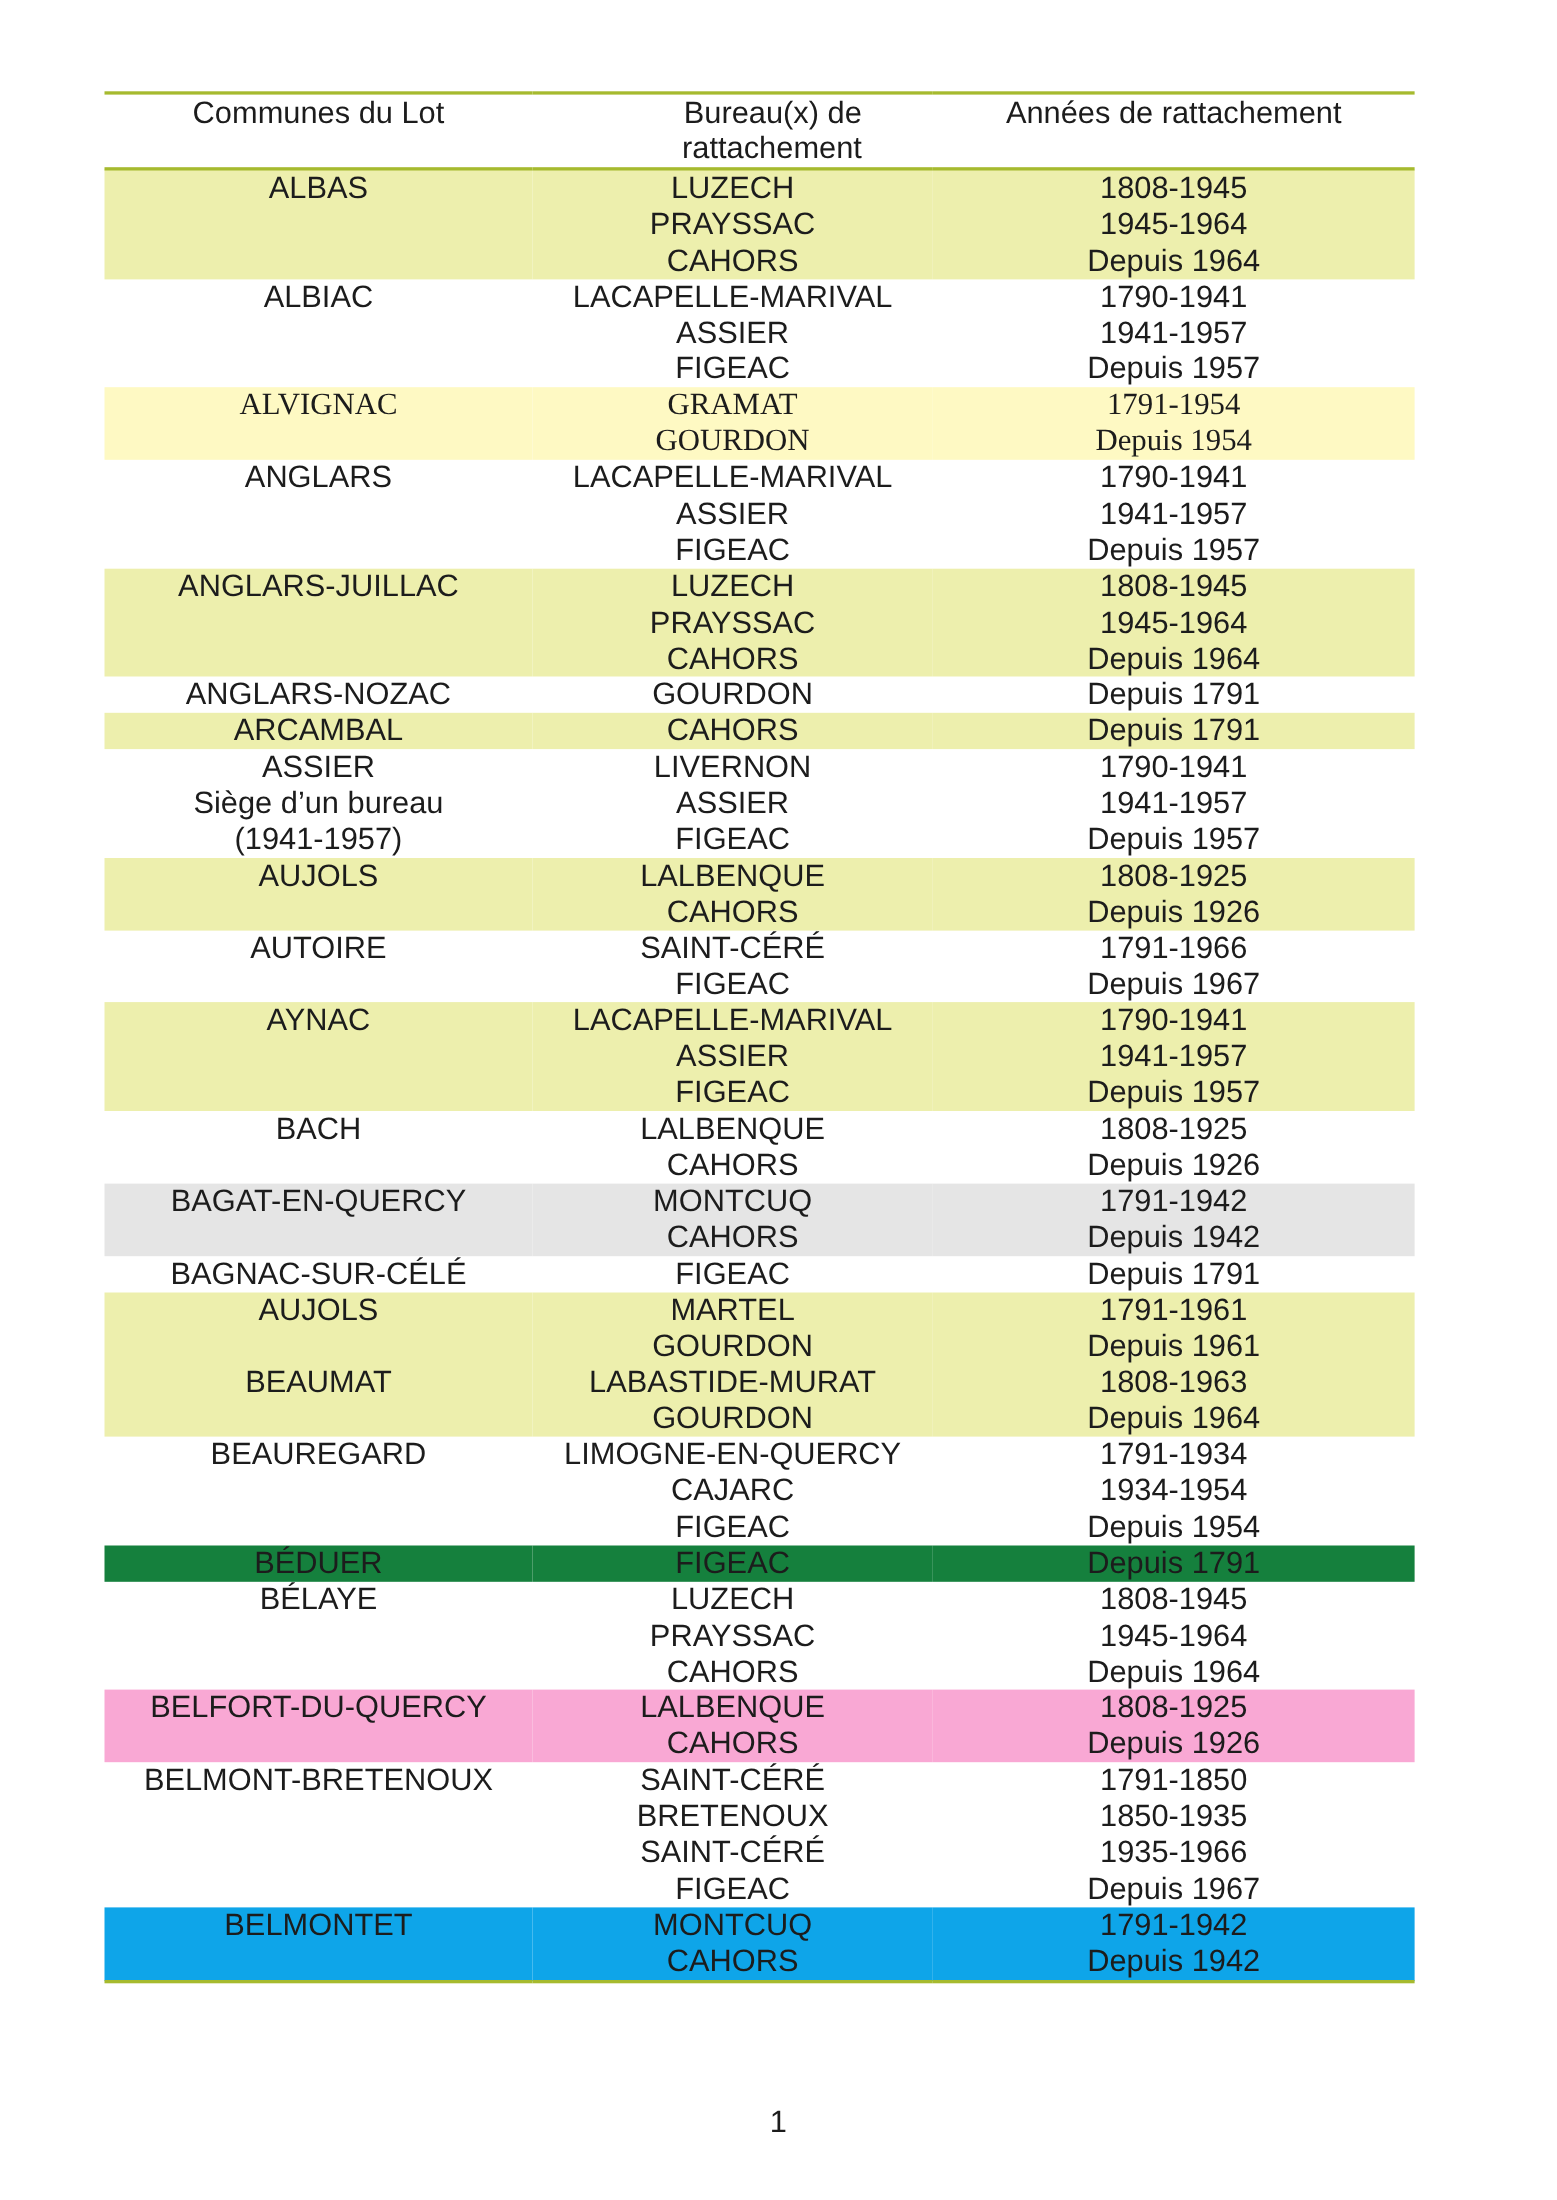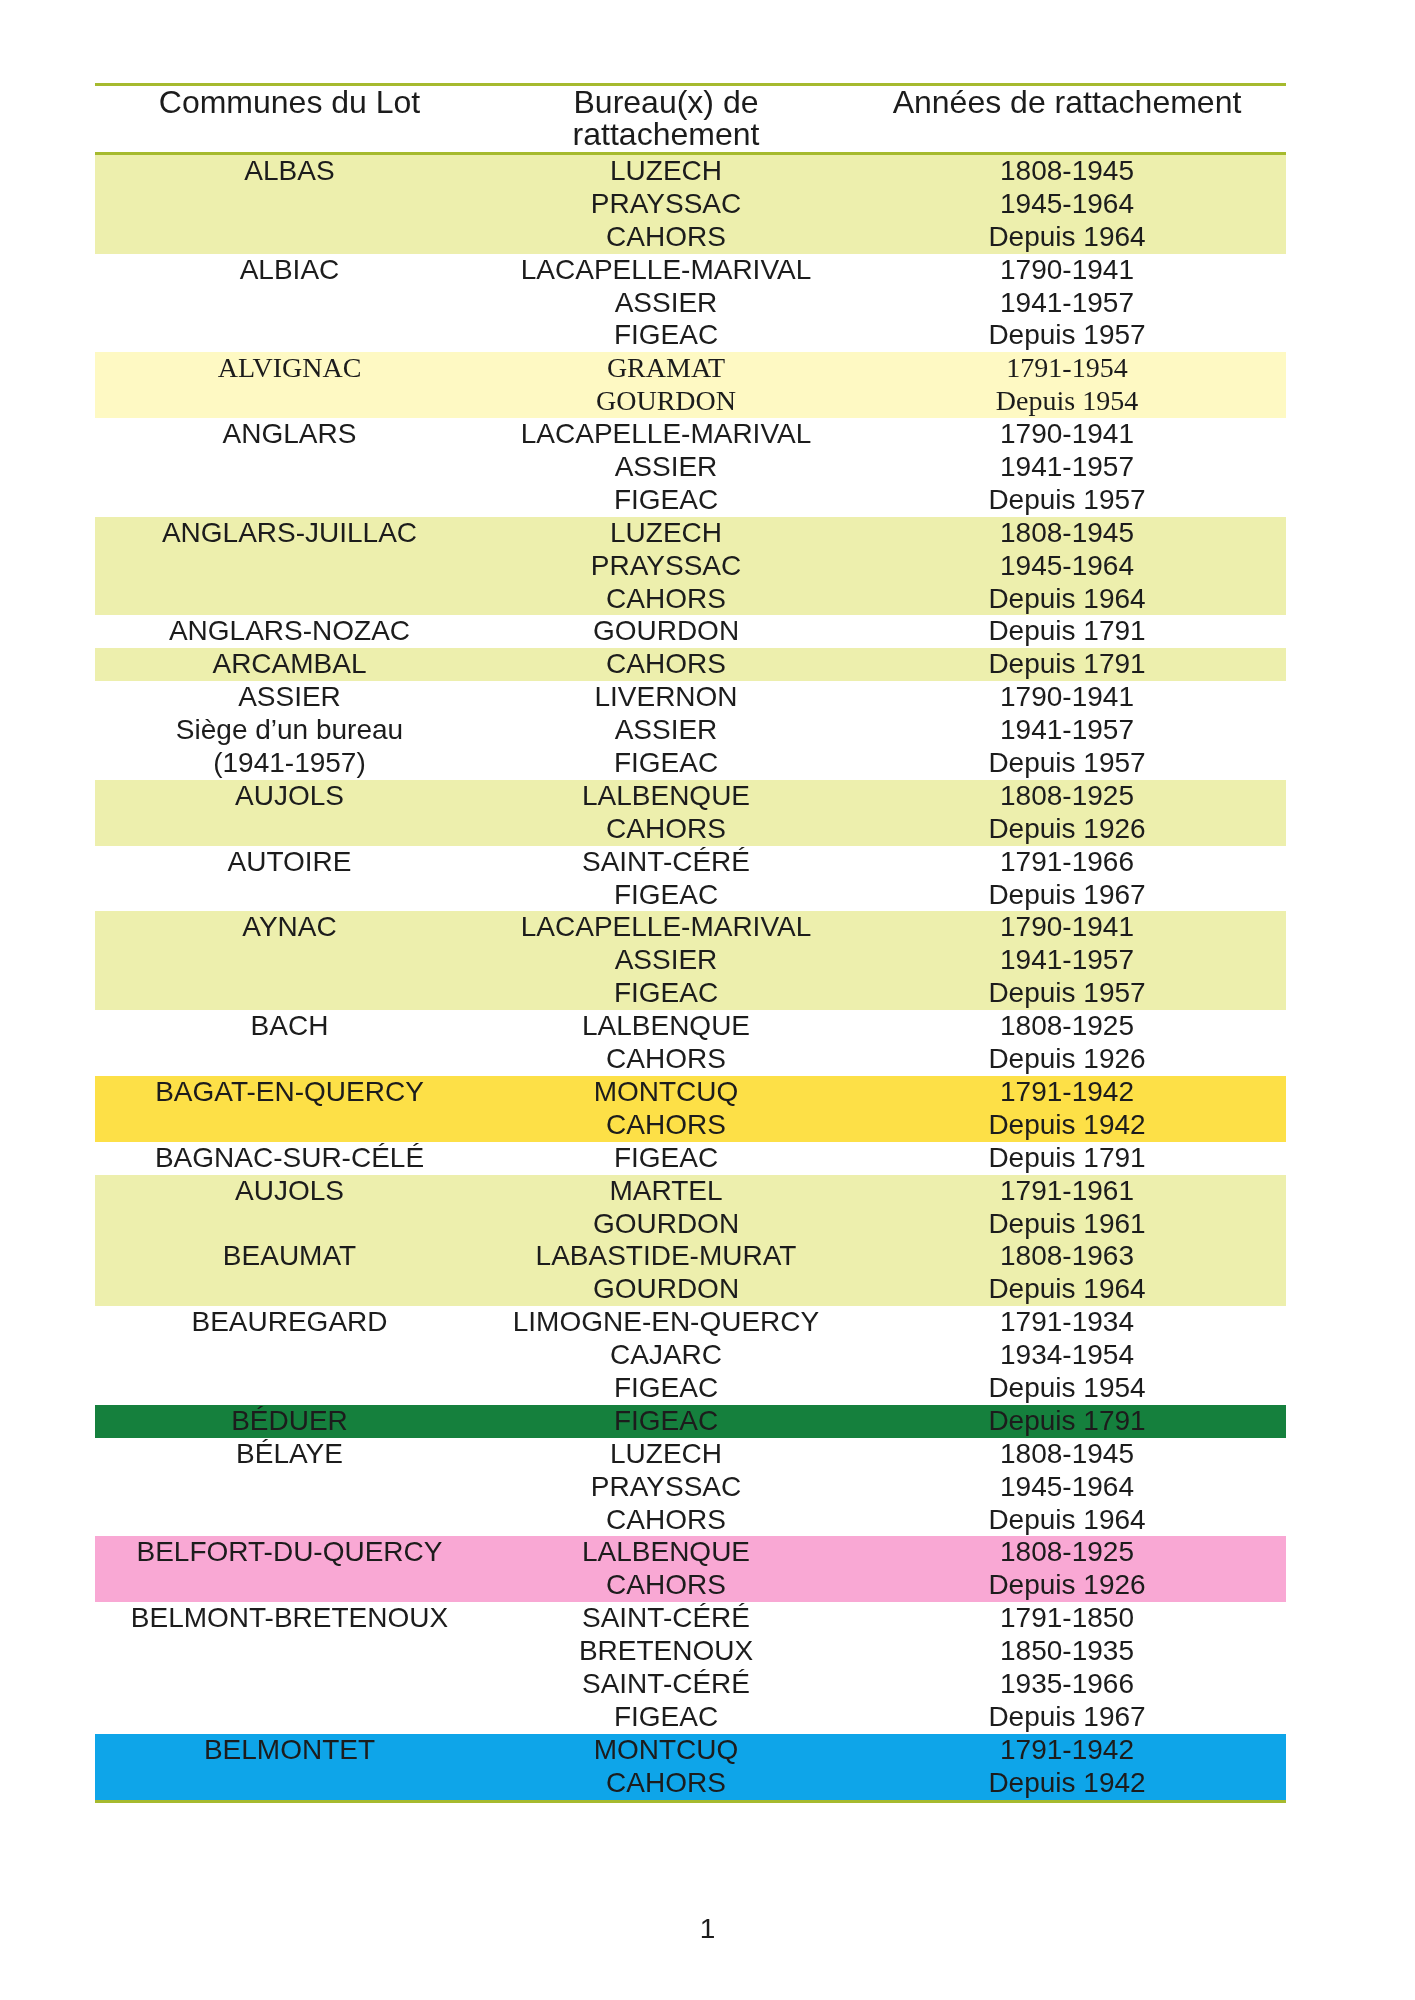--- a/index.html
+++ b/index.html
@@ -37,24 +37,25 @@
     margin: 0;
     text-align: center;
     vertical-align: top;
     font-weight: normal;
   }
   col.c1 { width: 389px; }
   col.c2 { width: 364px; }
   col.c3 { width: 438px; }
   .hdr {
     display: inline-block;
-    font-size: 32px;
+    font-size: 28px;
     line-height: 31.5px;
     padding-top: 1px;
     padding-bottom: 2px;
+    text-align: right;
   }
   .hdr-narrow {
     max-width: 235px;
   }
   tbody tr.shaded {
     background: #edefad;
   }
   .line {
     height: 32.9px;
     font-size: 28px;
@@ -254,21 +255,21 @@
           </td>
           <td>
             <div class="line">LALBENQUE</div>
             <div class="line">CAHORS</div>
           </td>
           <td>
             <div class="line">1808-1925</div>
             <div class="line">Depuis 1926</div>
           </td>
         </tr>
-        <tr class="shaded" style="background: #fde047; padding-left: 29px;">
+        <tr class="shaded" style="background: #e5e5e5; padding-left: 29px;">
           <td>
             <div class="line">BAGAT-EN-QUERCY</div>
           </td>
           <td>
             <div class="line">MONTCUQ</div>
             <div class="line">CAHORS</div>
           </td>
           <td>
             <div class="line">1791-1942</div>
             <div class="line">Depuis 1942</div>

